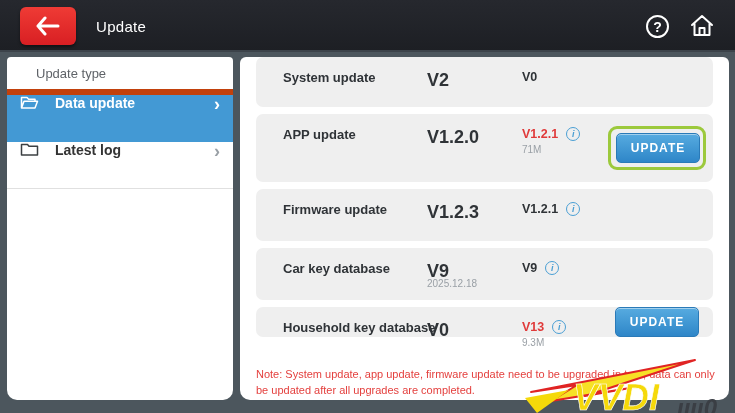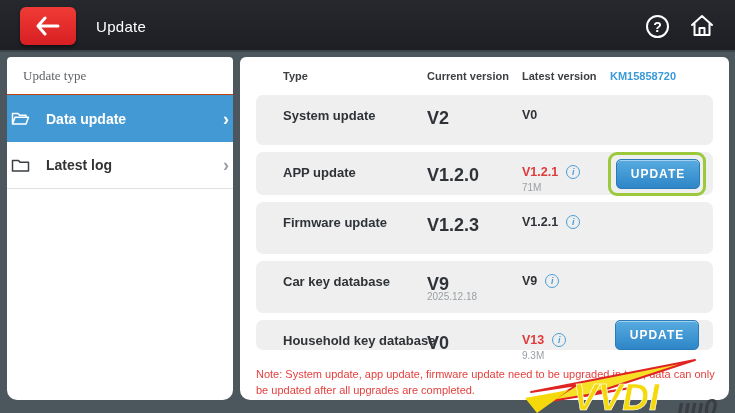--- a/index.html
+++ b/index.html
@@ -33,25 +33,25 @@
     display:flex; align-items:center; justify-content:center; cursor:pointer;
   }
   .home-btn { position:absolute; right:20px; top:13px; width:26px; height:26px; cursor:pointer; }
 
   
   .sidebar {
     position:absolute; left:7px; top:57px; width:226px; height:343px;
     background:#ffffff; border-radius:4px 4px 10px 10px;
   }
   .sidebar-header {
-    height:38px; display:flex; align-items:center; padding-left:16px;
-    color:#5f6368; font-size:13px; border-bottom:1px solid #c2410c;font-family:Liberation Serif, serif;
+    height:38px; display:flex; align-items:center; padding-left:29px;
+    color:#5f6368; font-size:13px; border-bottom:6px solid #c2410c;
   }
   .side-item {
-    height:47px; display:flex; align-items:center; padding:0 4px;
+    height:47px; display:flex; align-items:flex-start; padding:0 13px;
     font-size:14px; font-weight:bold; color:#333; cursor:pointer;
   }
   .side-item .lbl { margin-left:16px; flex:1; }
   .side-item .chev { font-size:18px; font-weight:bold; color:#9aa0a6; line-height:1; }
   .side-item.selected { background:#4399d4; color:#ffffff; }
   .side-item.selected .chev { color:#ffffff; }
   .side-item.bordered { border-bottom:1px solid #e0e0e0; }
 
   
   .main-card {
@@ -62,21 +62,21 @@
   .th { position:absolute; top:13px; }
   .th-type   { left:43px; }
   .th-cur    { left:187px; }
   .th-latest { left:282px; }
   .th-serial { left:370px; color:#3a9ad8; font-weight:bold; cursor:pointer; }
 
   .rows { display:flex; flex-direction:column; gap:7px; margin:0 16px; }
   .row {
     position:relative; background:#efefef; border-radius:7px;
   }
-  .r1 { height:50px; } .r2 { height:43px; } .r3 { height:52px; } .r4 { height:52px; } .r5 { height:30px; }
+  .r1 { height:50px; } .r2 { height:68px; } .r3 { height:52px; } .r4 { height:52px; } .r5 { height:30px; }
   .cell-type  { position:absolute; left:27px;  top:13px; font-size:13px; font-weight:bold; color:#2f3337; white-space:nowrap; }
   .cell-cur   { position:absolute; left:171px; top:13px; font-size:18px; font-weight:bold; color:#2f3337; }
   .cell-latest{ position:absolute; left:266px; top:13px; font-size:12.5px; font-weight:bold; color:#2f3337; display:flex; align-items:center; }
   .red { color:#e03a3a; }
   .sub { position:absolute; font-size:10px; font-weight:normal; color:#9aa0a6; }
   .sub-cur    { left:171px; top:30px; }
   .sub-latest { left:266px; top:30px; }
   .info-ic {
     display:inline-flex; align-items:center; justify-content:center;
     width:14px; height:14px; margin-left:8px;
@@ -150,26 +150,20 @@
         <path d="M1.5 13 V2.5 H7.5 L9 4.3 H17.5 V13 Z" fill="none" stroke="#3c4043" stroke-width="1.5" stroke-linejoin="round"></path>
       </svg>
     </span>
     <span class="lbl">Latest log</span>
     <span class="chev">›</span>
   </div>
 </div>
 
 <div class="main-card">
 
-  <div class="table-head">
-    <span class="th th-type">Type</span>
-    <span class="th th-cur">Current version</span>
-    <span class="th th-latest">Latest version</span>
-    <span class="th th-serial">KM15858720</span>
-  </div>
 
   <div class="rows">
 
     <div class="row r1">
       <span class="cell-type">System update</span>
       <span class="cell-cur">V2</span>
       <span class="cell-latest">V0</span>
     </div>
 
     <div class="row r2">

